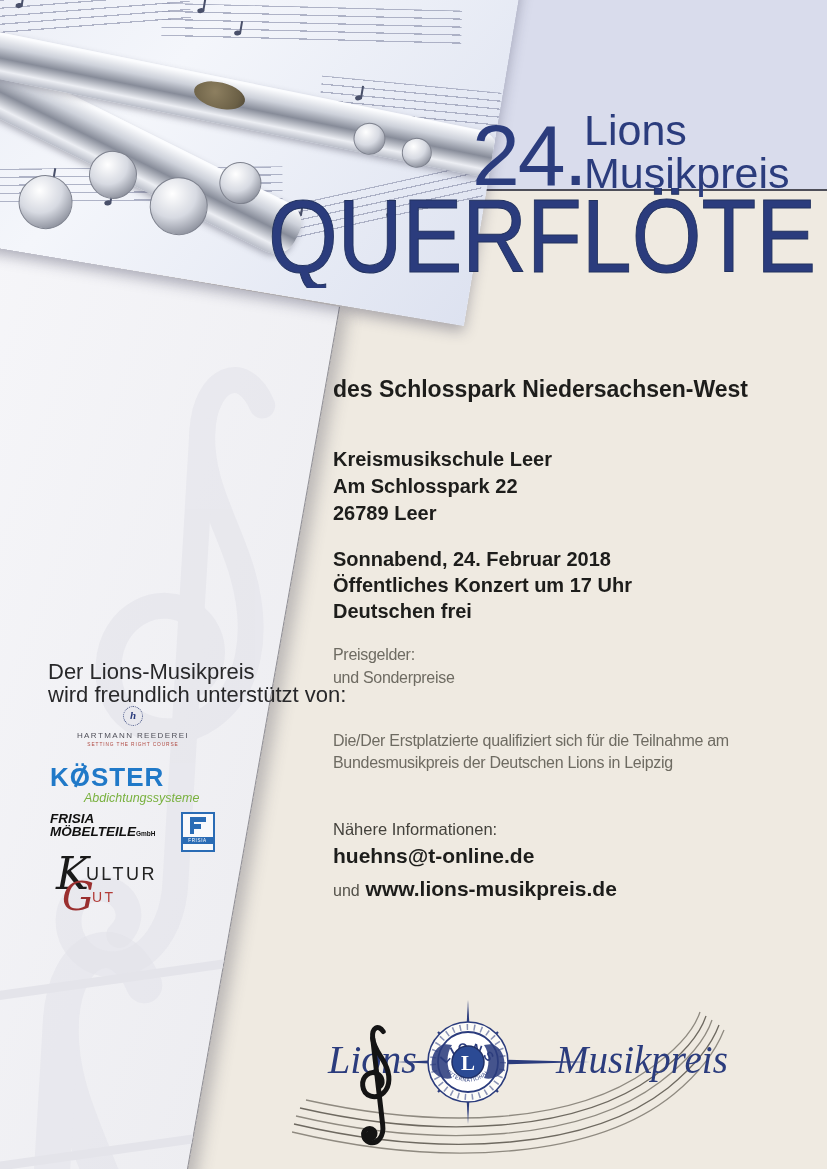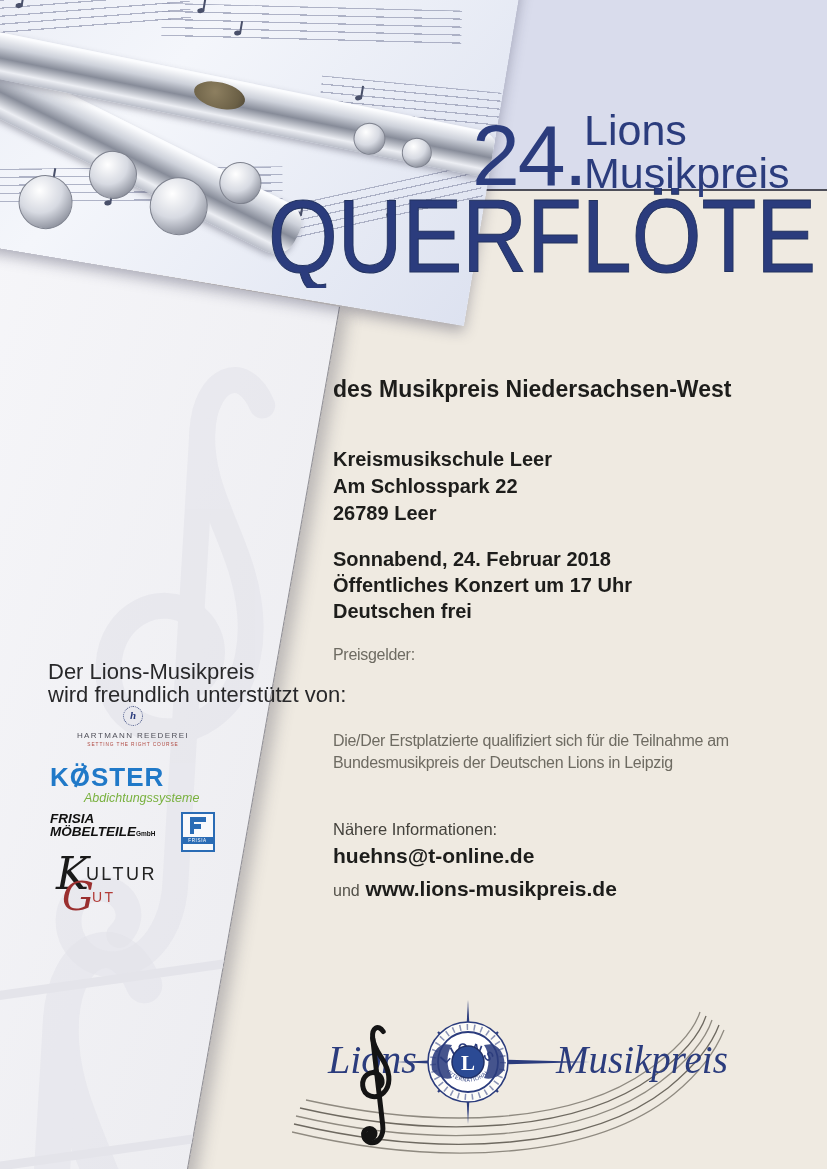--- a/index.html
+++ b/index.html
@@ -141,33 +141,34 @@
 
   <div class="num24">24.</div>
   <div class="brand">
     <div>Lions</div>
     <div>Musikpreis</div>
   </div>
   <svg class="headline-svg" width="566" height="100">
     <text x="8" y="84" font-size="104" textLength="548" lengthAdjust="spacingAndGlyphs" font-family="Liberation Sans, sans-serif" fill="#2b3c7d" stroke="#22325f" stroke-width="1">QUERFLÖTE</text>
   </svg>
 
-  <div class="blk sub">des Musikpreis Niedersachsen-West</div>
+  <div class="blk sub">des Schlosspark Niedersachsen-West</div>
   <div class="blk venue">
     <div>Kreismusikschule Leer</div>
     <div>Am Schlosspark 22</div>
     <div>26789 Leer</div>
   </div>
   <div class="blk event">
     <div>Sonnabend, 24. Februar 2018</div>
     <div>Öffentliches Konzert um 17 Uhr</div>
     <div>Deutschen frei</div>
   </div>
   <div class="blk gray prizes">
     <div>Preisgelder:</div>
+    <div>und Sonderpreise</div>
   </div>
   <div class="blk gray qual">
     <div>Die/Der Erstplatzierte qualifiziert sich für die Teilnahme am</div>
     <div>Bundesmusikpreis der Deutschen Lions in Leipzig</div>
   </div>
   <div class="blk info">Nähere Informationen:</div>
   <div class="blk email">huehns@t-online.de</div>
   <div class="blk site">
     <span class="pre">und</span>
     <span>www.lions-musikpreis.de</span>

